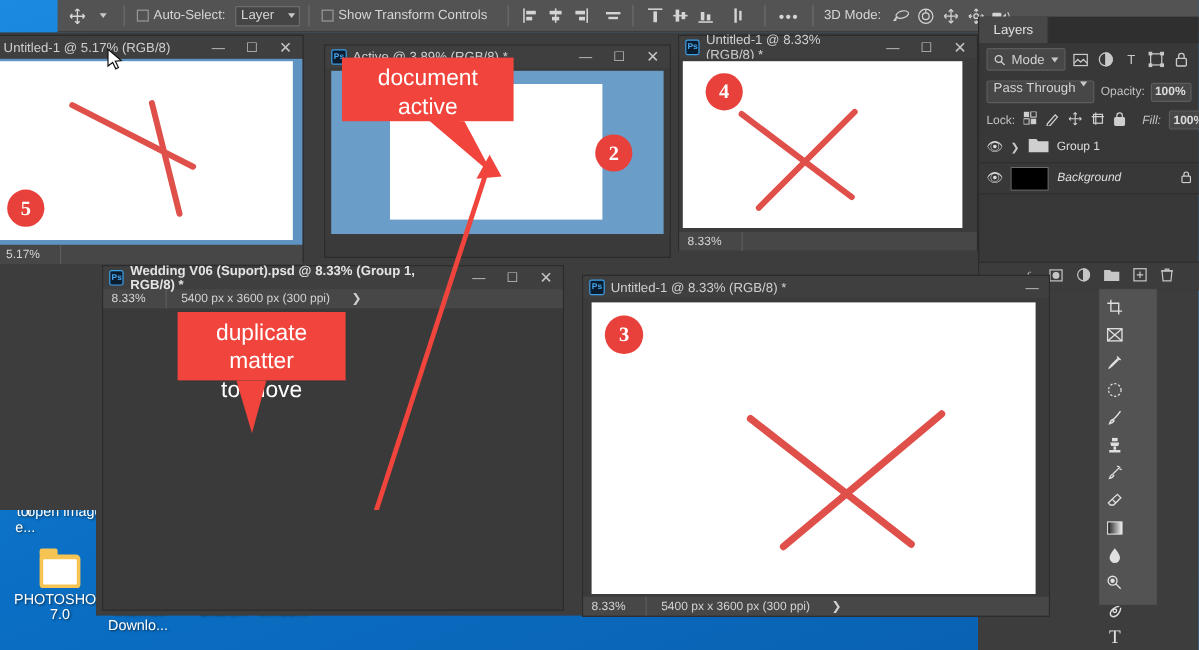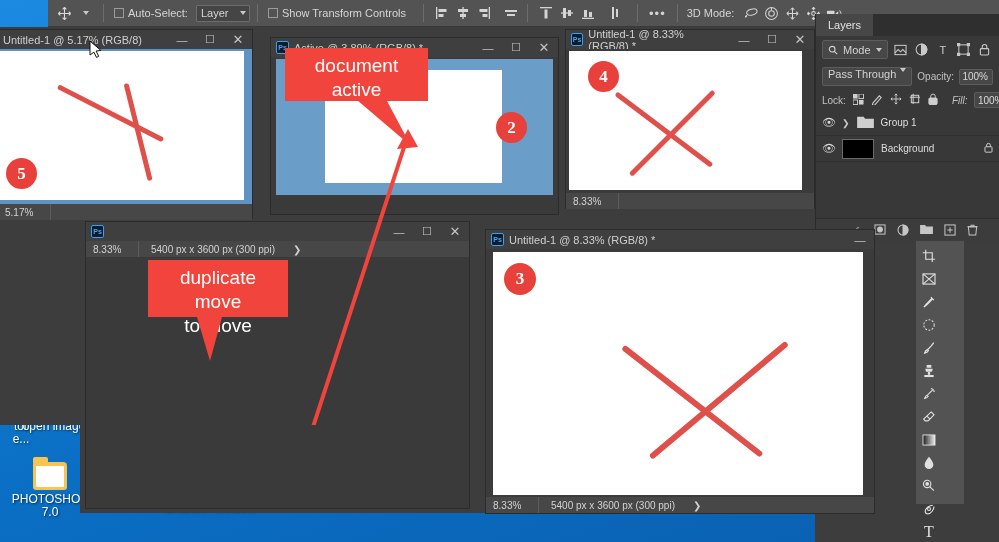--- a/index.html
+++ b/index.html
@@ -71,30 +71,30 @@
     border-radius:2px; display:flex; align-items:center; gap:5px; padding:0 5px;
     color:#d2d2d2; font-size:11px;
   }
   .filter-ico { width:18px;height:19px;display:flex;align-items:center;justify-content:center;
     color:#c9c9c9;font-size:11px;}
   .blend { height:19px; background:#474747; border:1px solid #5c5c5c; border-radius:2px;
     color:#d2d2d2; font-size:11px; display:flex; align-items:flex-start; padding:0 5px;
     justify-content:space-between; width:122px;}
   .lbl { color:#c2c2c2; font-size:10px; }
   .numbox { background:#474747;border:1px solid #5c5c5c;border-radius:2px;color:#dcdcdc;
-    font-size:10px;height:16px;padding:0 4px;display:flex;align-items:center;justify-content:flex-end;width:34px;}
+    font-size:10px;height:16px;padding:0 4px;display:flex;align-items:center;justify-content:flex-end;width:34px;font-weight:bold;}
   .lock-row { display:flex;align-items:center;gap:7px;padding:2px 6px; }
   .lock-ico { color:#cfcfcf; font-size:10px; }
   .layers-list { background:#383838; }
   .layer-row { display:flex; align-items:center; height:26px; padding:0 6px; gap:7px;
     border-bottom:1px solid #2f2f2f; }
   .eye { width:13px;color:#d8d8d8;font-size:11px;text-align:center;}
   .thumb { width:32px;height:20px;background:#000;border:1px solid #6a6a6a; }
   .layer-name { color:#dedede; font-size:10px; flex:1 1 auto; }
-  .layer-name.ital { }
+  .layer-name.ital { font-style:italic; }
   .dock-bottom { position:absolute;left:0;bottom:0;width:184px;height:24px;background:#3c3c3c;
     border-top:1px solid #2d2d2d;display:flex;align-items:center;justify-content:center;gap:11px;
     color:#c6c6c6;font-size:11px;}
 
   
   .tools {
     position:absolute; right:34px; top:240px; width:50px; height:265px;
     background:#535353; border:1px solid #3e3e3e;
     display:flex; flex-wrap:wrap; align-content:flex-start; padding:3px 1px;
   }
@@ -155,20 +155,24 @@
   <div class="desk-icon" style="left:-32px; top:500px; width:40px;">
     
   </div>
   <div class="desk-icon" style="left:7px; top:462px;">
     <span class="glyph folder-ico">
         <i></i>
       </span>
     <span>PHOTOSHOP</span><br>
     <span>7.0</span>
   </div>
+  <div class="desk-icon" style="left:72px; top:502px;">
+    <span>Internet</span><br>
+    <span>Downlo...</span>
+  </div>
   <div class="desk-icon" style="left:142px; top:502px;">
     <span>ShareX</span>
   </div>
   <div class="desk-icon" style="left:192px; top:502px;">
     <span>window</span>
   </div>
 
   <div style="position:absolute;left:0;top:27px;width:920px;height:398px;background:#3d3d3d;"></div>
   <div style="position:absolute;left:80px;top:425px;width:840px;height:88px;background:#3d3d3d;"></div>
   <div style="position:absolute;left:815px;top:0px;width:184px;height:542px;background:#3d3d3d;"></div>
@@ -627,20 +631,21 @@
       <span class="st-zoom">8.33%</span>
       <span class="st-div"></span>
       <span class="st-size">5400 px x 3600 px (300 ppi)</span>
       <span class="st-arrow">❯</span>
     </div>
   </div>
 
   <div class="win" style="left:85px; top:221px; width:385px; height:288px;">
     <div class="win-title">
       <span class="ps-ico">Ps</span>
+      <span style="font-weight:bold;color:#e4e4e4;">Wedding V06 (Suport).psd @ 8.33% (Group 1, RGB/8) *</span>
       <span class="win-btns">
         <span class="wb">—</span>
         <span class="wb">☐</span>
         <span class="wb close">✕</span>
       </span>
     </div>
     <div class="win-status">
       <span class="st-zoom">8.33%</span>
       <span class="st-div"></span>
       <span class="st-size">5400 px x 3600 px (300 ppi)</span>
@@ -655,20 +660,20 @@
 
   <div class="callout" style="left:285px; top:48px; width:143px; height:53px;">
     <div>document</div>
     <div>active</div>
     <svg class="tail" style="left:70px;top:51px;width:70px;height:50px;">
       <path d="M2 1 L56 47 L32 2 Z" fill="#f0443c"></path>
     </svg>
   </div>
 
   <div class="callout" style="left:148px; top:260px; width:140px; height:57px;">
-    <div>duplicate move</div>
+    <div>duplicate matter</div>
     <div>to move</div>
     <svg class="tail" style="left:48px;top:56px;width:40px;height:48px;">
       <path d="M1 1 L14 45 L26 1 Z" fill="#f0443c"></path>
     </svg>
   </div>
 
 </div>
 
 </body></html>

